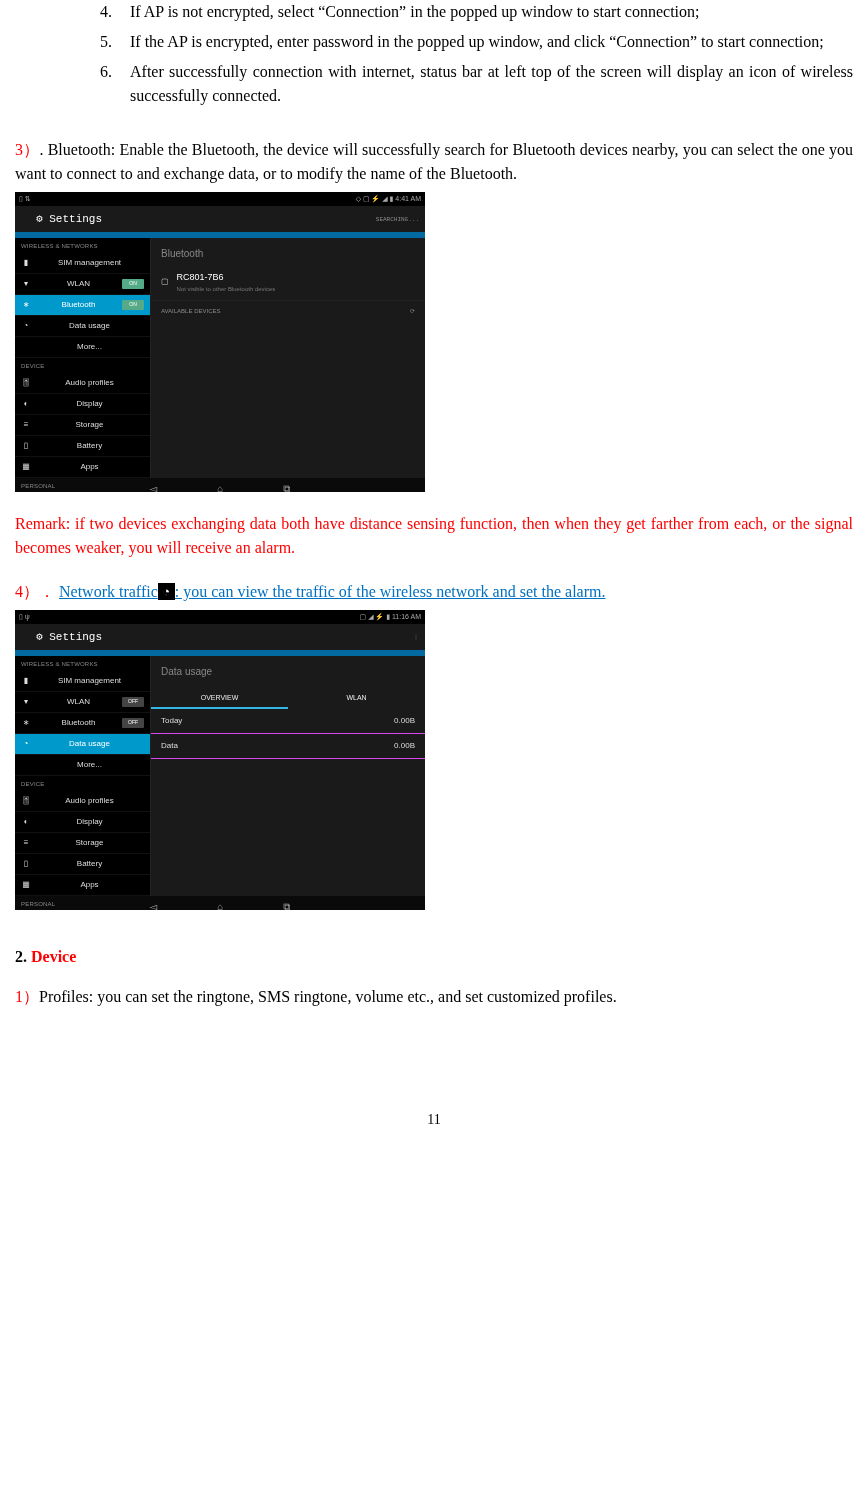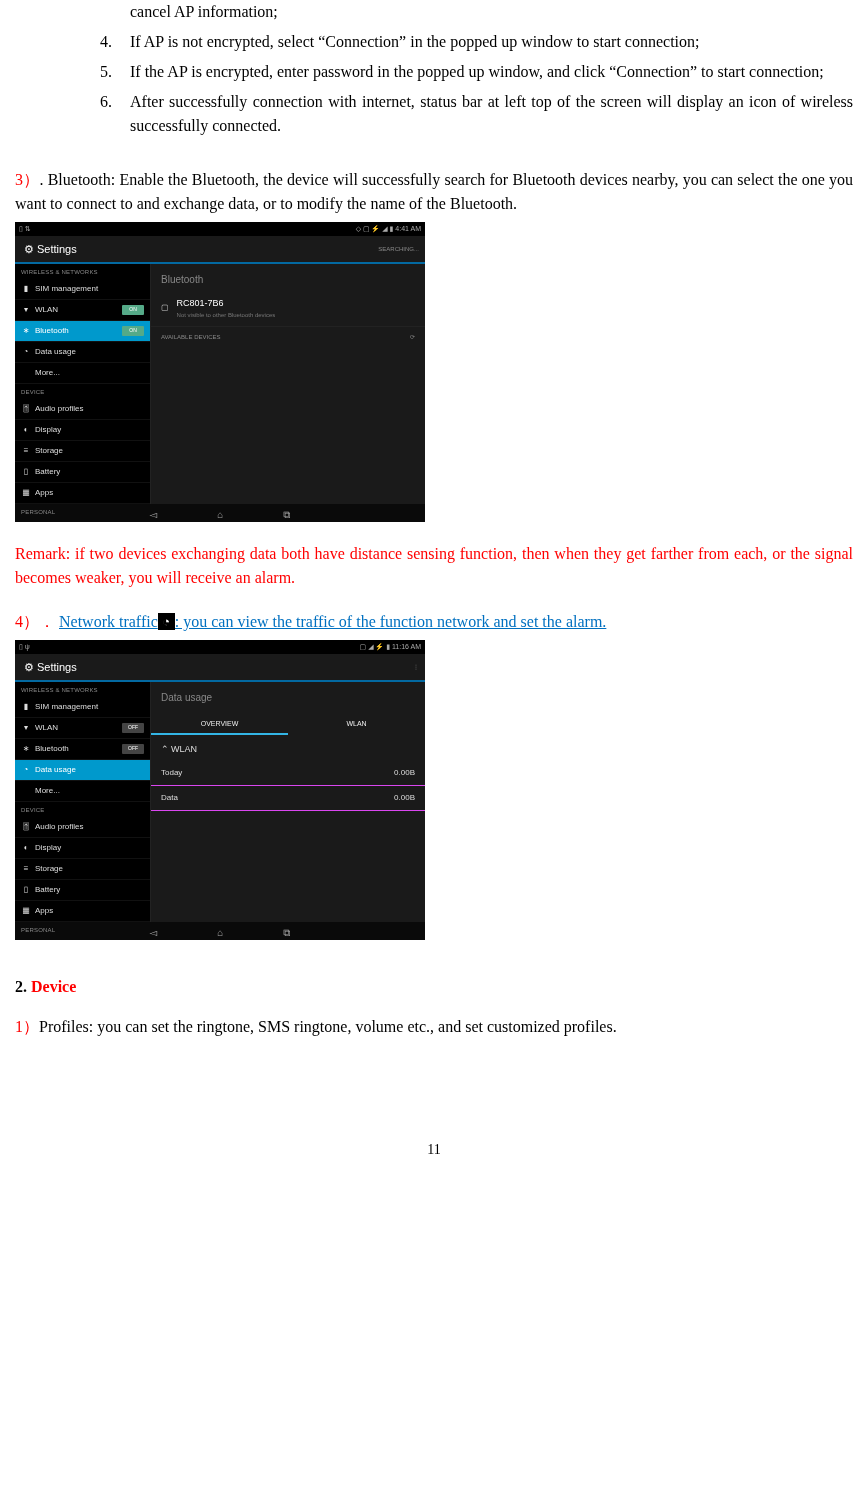--- a/index.html
+++ b/index.html
@@ -77,25 +77,26 @@
       align-items: center;
       padding: 0 4px;
       font-size: 7px;
       color: #aaa;
     }
     .ss-header {
       height: 26px;
       background: #1a1a1a;
       display: flex;
       align-items: center;
-      padding-left: 9px;
+      padding-left: 21px;
       font-size: 11px;
       color: #fff;
-      border-bottom: 2px solid #0369a1;
+      border-bottom: 6px solid #0369a1;
       justify-content: space-between;
+      font-family: Liberation Mono, monospace;
     }
     .ss-header .hdr-right {
       font-size: 6px;
       color: #888;
       padding-right: 6px;
     }
     .ss-body {
       display: flex;
       height: 240px;
     }
@@ -124,20 +125,21 @@
       color: #fff;
     }
     .ss-sidebar .item .ico {
       width: 10px;
       text-align: center;
       margin-right: 4px;
       font-size: 8px;
     }
     .ss-sidebar .item .lbl {
       flex: 1;
+      text-align: center;
     }
     .toggle {
       width: 22px;
       height: 10px;
       background: #555;
       border-radius: 1px;
       font-size: 5px;
       color: #fff;
       display: flex;
       align-items: center;
@@ -228,21 +230,20 @@
       font-size: 13px;
       display: block;
       text-align: center;
       line-height: 17px;
     }
   </style>
 </head>
 <body>
 
 <div class="ol-wrap">
-  <div style="margin-left:30px;margin-bottom:6px;">cancel AP information;</div>
   <div class="ol-item">
     <div class="ol-num">4.</div>
     <div class="ol-text">If AP is not encrypted, select “Connection” in the popped up window to start connection;</div>
   </div>
   <div class="ol-item">
     <div class="ol-num">5.</div>
     <div class="ol-text">If the AP is encrypted, enter password in the popped up window, and click “Connection” to start connection;</div>
   </div>
   <div class="ol-item">
     <div class="ol-num">6.</div>
@@ -333,21 +334,21 @@
     <span>◅</span>
     <span>⌂</span>
     <span>⧉</span>
   </div>
 </div>
 
 <p class="remark">Remark: if two devices exchanging data both have distance sensing function, then when they get farther from each, or the signal becomes weaker, you will receive an alarm.</p>
 
 <p class="body-para" style="margin-top:20px;">
   <span class="num-red">4）．</span>
-  <span class="num-blue">Network traffic</span><span class="inline-icon"></span><span class="num-blue">: you can view the traffic of the function network and set the alarm.</span>
+  <span class="num-blue">Network traffic</span><span class="inline-icon"></span><span class="num-blue">: you can view the traffic of the wireless network and set the alarm.</span>
 </p>
 
 <div class="screenshot">
   <div class="ss-statusbar">
     <span>▯ ψ</span>
     <span><span>▢ ◢ ⚡ ▮</span> <span>11:16 AM</span></span>
   </div>
   <div class="ss-header">
     <span>
       <span>⚙</span>
@@ -401,23 +402,20 @@
           <span class="ico">▦</span>
           <span class="lbl">Apps</span>
         </div>
       <div class="cat">PERSONAL</div>
     </div>
     <div class="ss-content">
       <div class="ctitle">Data usage</div>
       <div class="tabs-row">
         <div class="tab active">OVERVIEW</div>
         <div class="tab">WLAN</div>
-      </div>
-      <div class="wlan-head">
-        <span>⌃ </span><span>WLAN</span>
       </div>
       <div class="data-row">
         <span>Today</span>
         <span>0.00B</span>
       </div>
       <div class="data-row">
         <span>Data</span>
         <span>0.00B</span>
       </div>
     </div>

